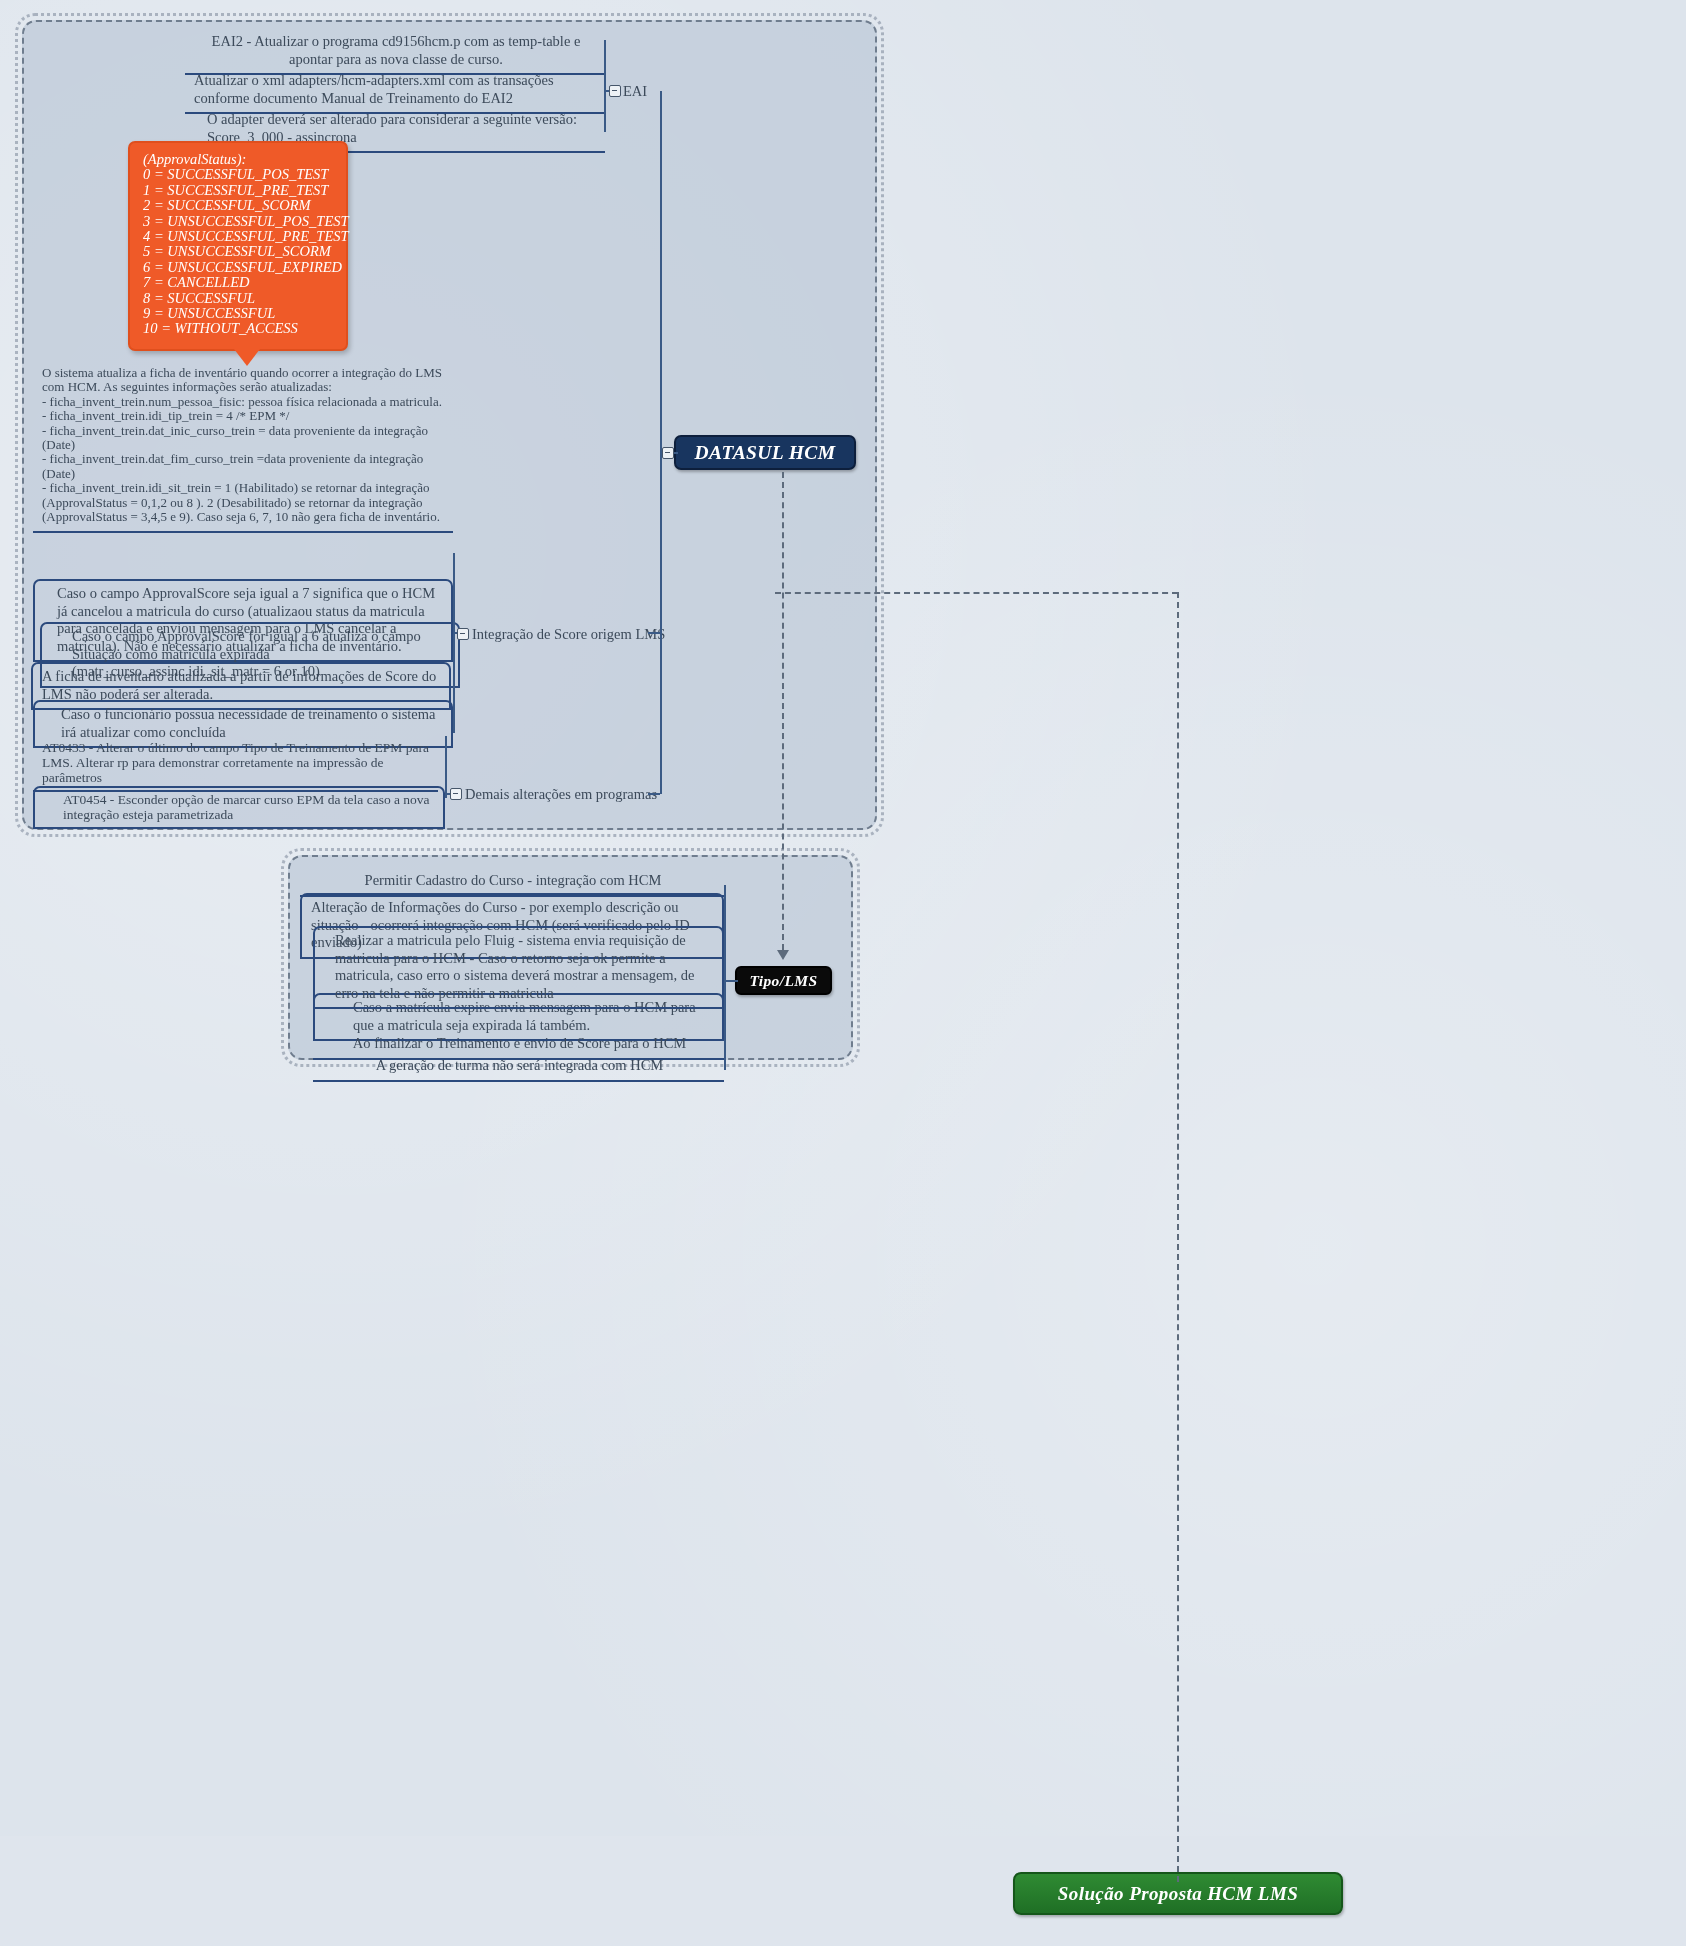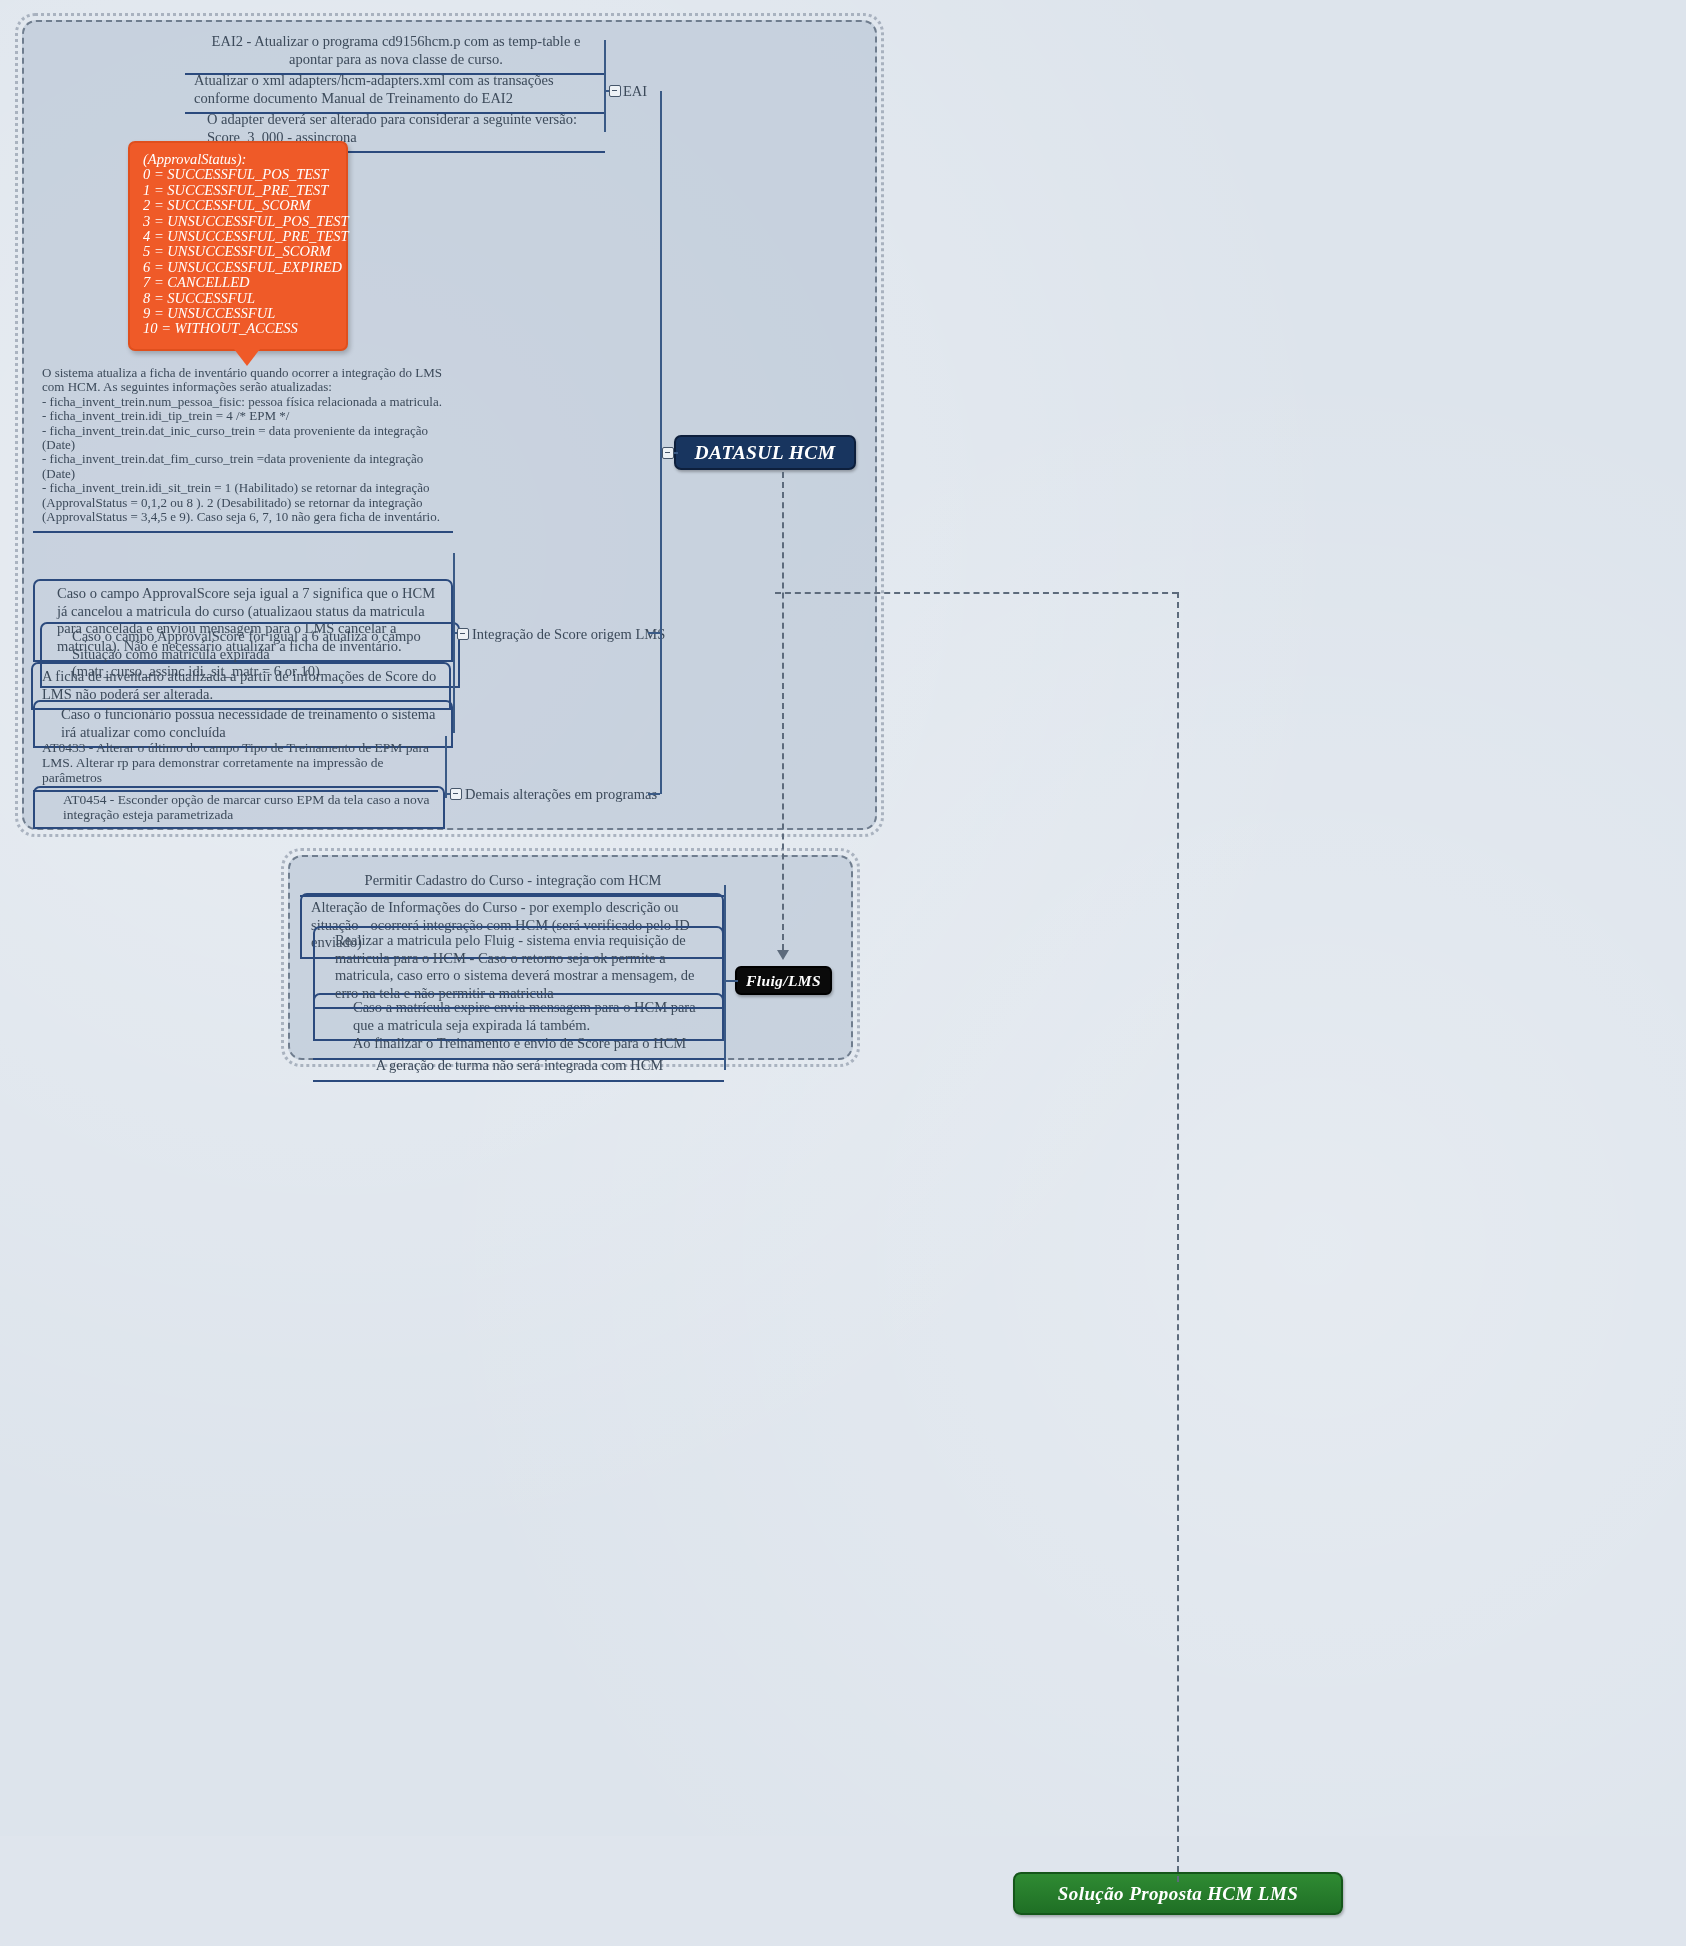--- a/index.html
+++ b/index.html
@@ -217,21 +217,21 @@
   <div class="tnode ctr" style="left:300px; top:868px; width:424px;">Permitir Cadastro do Curso - integração com HCM</div>
   <div class="tnode boxed" style="left:300px; top:893px; width:424px;">Alteração de Informações do Curso - por exemplo descrição ou situação - ocorrerá integração com HCM (será verificado pelo ID enviado)</div>
   <div class="tnode boxed ind" style="left:313px; top:993px; width:411px; padding-left:38px;">Caso a matrícula expire envia mensagem para o HCM para que a matricula seja expirada lá também.</div>
   <div class="tnode boxed ind" style="left:313px; top:926px; width:411px; padding-left:20px;">Realizar a matricula pelo Fluig - sistema envia requisição de matricula para o HCM - Caso o retorno seja ok permite a matricula, caso erro o sistema deverá mostrar a mensagem, de erro na tela e não permitir a matricula</div>
   <div class="tnode ctr" style="left:313px; top:1031px; width:411px;">Ao finalizar o Treinamento e envio de Score para o HCM</div>
   <div class="tnode ctr" style="left:313px; top:1053px; width:411px;">A geração de turma não será integrada com HCM</div>
 
   <div class="conn v" style="left:724px; top:885px; height:185px;"></div>
   <div class="conn h" style="left:724px; top:980px; width:14px;"></div>
 
-  <div class="pill black" style="left:735px; top:966px; width:97px; height:29px; font-size:15.5px;">Fluig/LMS</div>
+  <div class="pill black" style="left:735px; top:966px; width:97px; height:29px; font-size:15.5px;">Tipo/LMS</div>
 
   <div class="dashed-line" style="left:782px; top:472px; height:478px;"></div>
   <div class="arrow-down" style="left:777px; top:950px;"></div>
 
   <div class="dashed-line" style="left:775px; top:592px; height:2px;"></div>
   <div class="dashed-line h" style="left:775px; top:592px; width:403px;"></div>
   <div class="dashed-line" style="left:1177px; top:592px; height:1290px;"></div>
 
   <div class="pill green" style="left:1013px; top:1872px; width:330px; height:43px; font-size:19px;">Solução Proposta HCM LMS</div>
 

